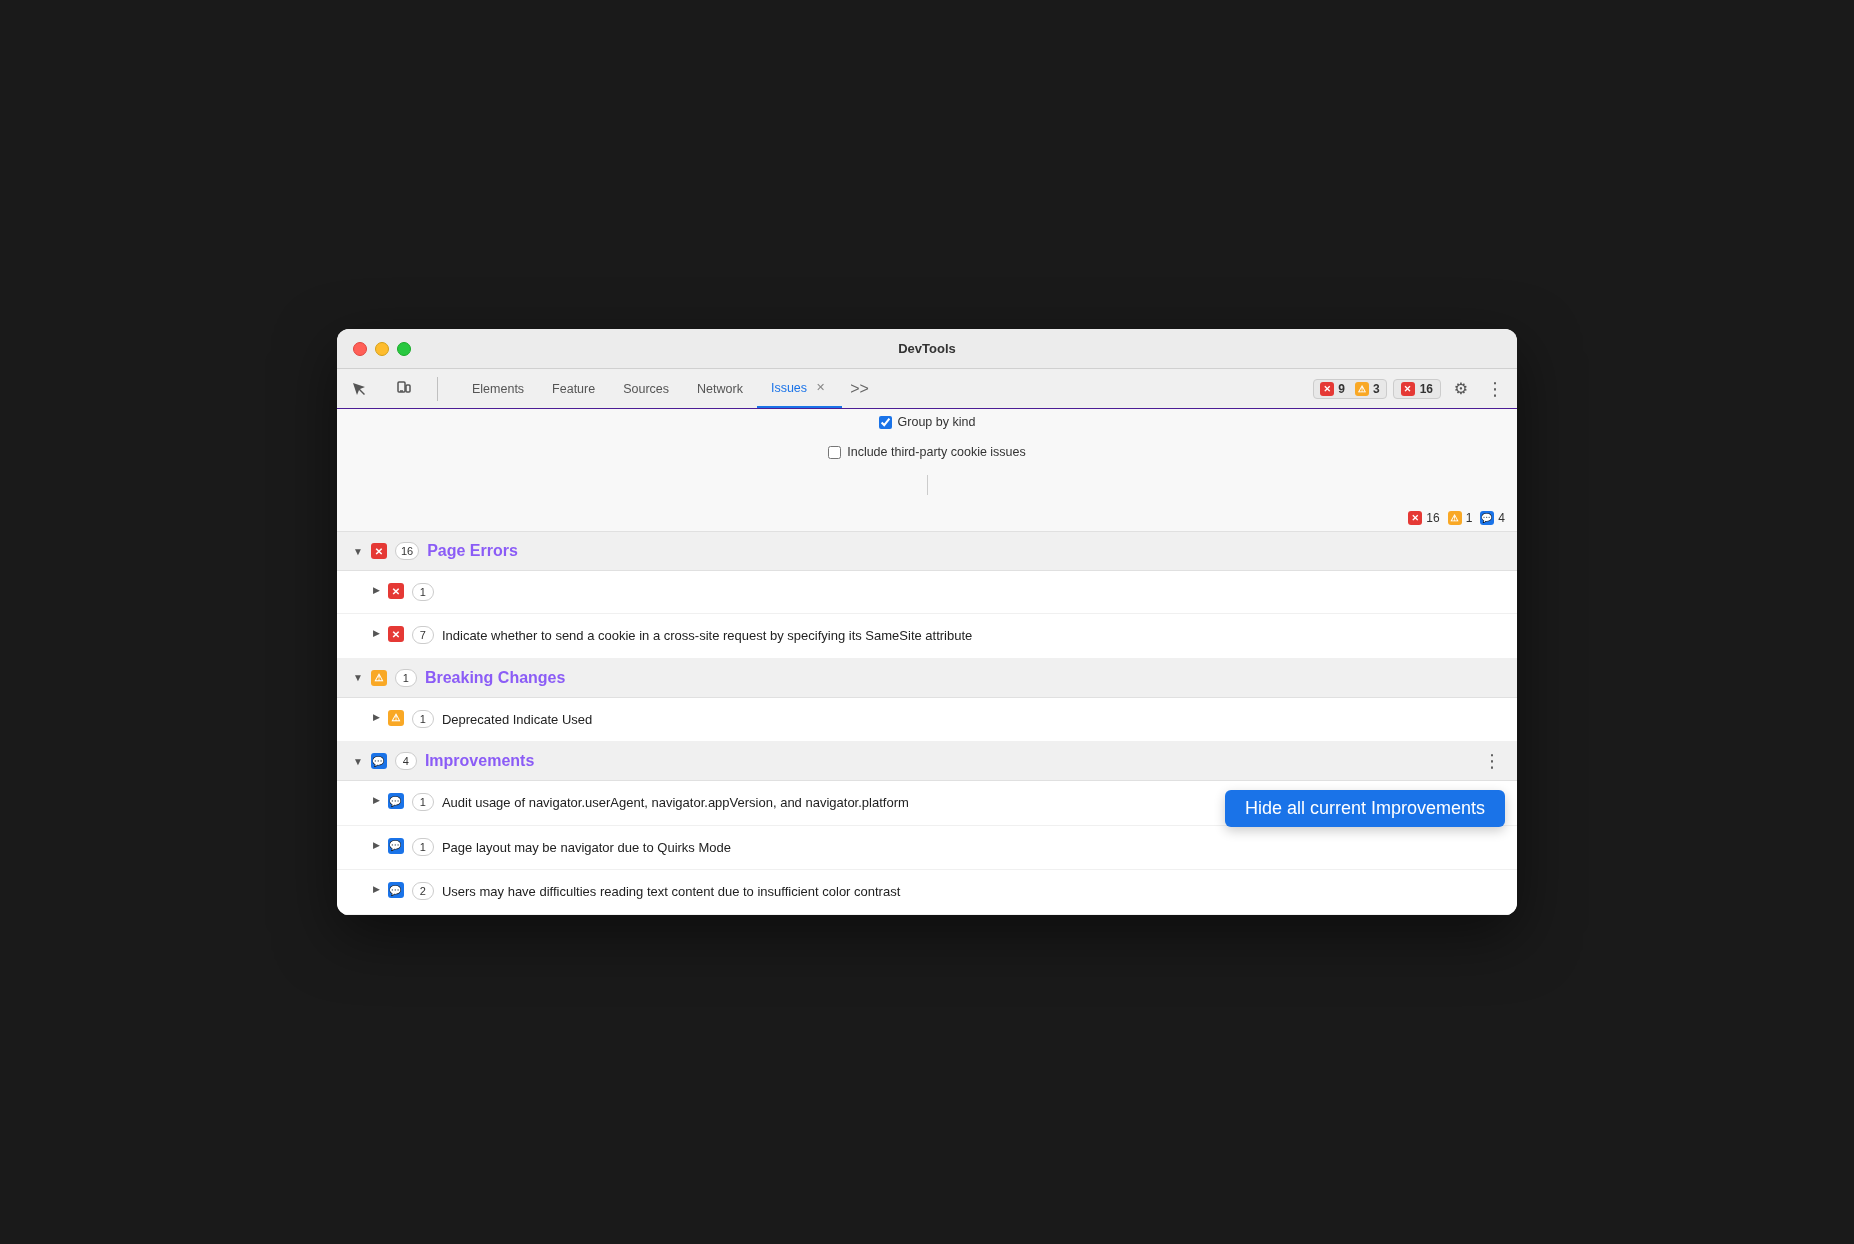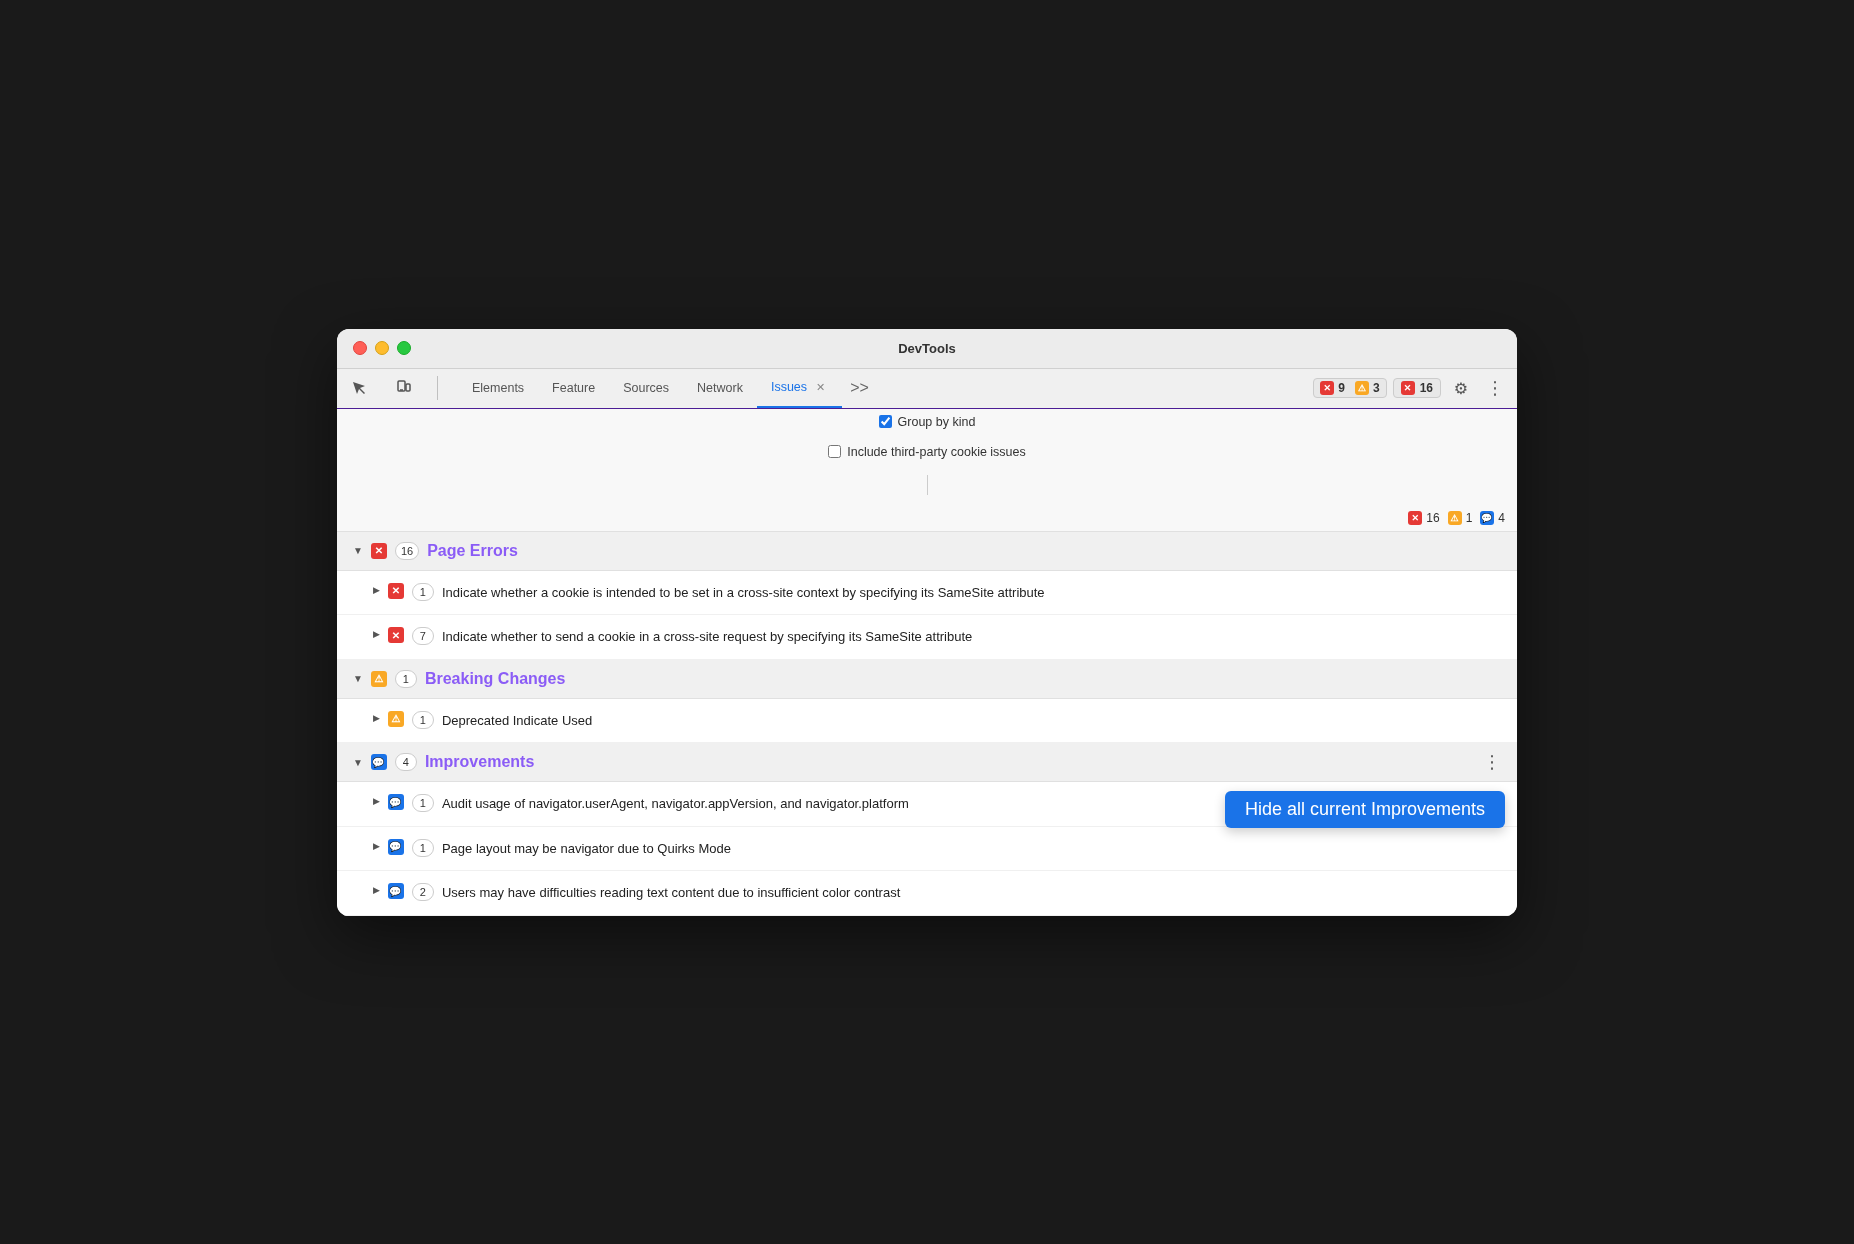--- a/index.html
+++ b/index.html
@@ -433,21 +433,20 @@
       <span class="chevron">▼</span>
       <span class="section-badge-icon badge-error-icon">✕</span>
       <span class="count-badge">16</span>
       <span class="section-title">Page Errors</span>
     </div>
     <div>
       <div class="issue-item">
         <span class="issue-expand">▶</span>
         <span class="section-badge-icon badge-error-icon">✕</span>
         <span class="count-badge">1</span>
-        <span class="issue-text">Indicate whether a cookie is intended to be set in a cross-site context by specifying its SameSite attribute</span>
       </div>
       <div class="issue-item">
         <span class="issue-expand">▶</span>
         <span class="section-badge-icon badge-error-icon">✕</span>
         <span class="count-badge">7</span>
         <span class="issue-text">Indicate whether to send a cookie in a cross-site request by specifying its SameSite attribute</span>
       </div>
     </div>
 
     <div class="section-header">

